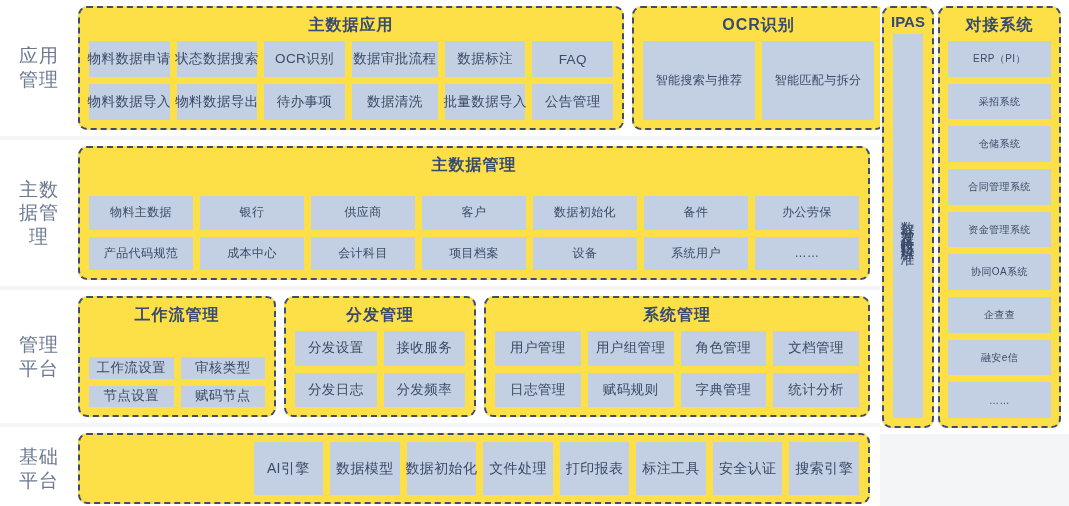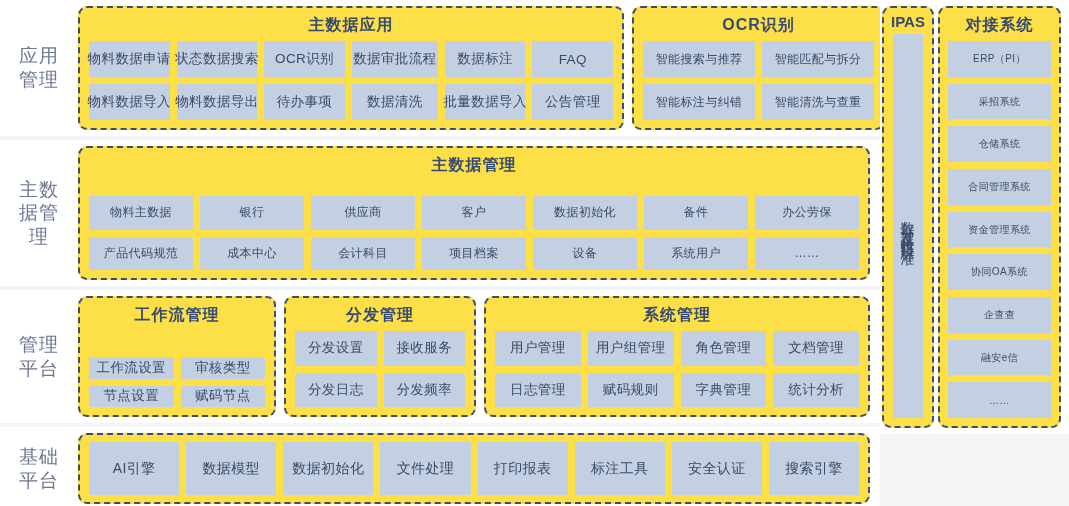--- a/index.html
+++ b/index.html
@@ -109,21 +109,21 @@
   .grp-mdm { flex: 1 1 auto; gap: 15px; }
   .grp-mdm .cell { font-size: 12px; }
 
   
   .grp-wf   { flex: 0 0 198px; gap: 26px; }
   .grp-dist { flex: 0 0 192px; }
   .grp-sys  { flex: 1 1 auto; }
 
   
   .grp-base { flex: 1 1 auto; padding-top: 7px; padding-bottom: 7px; }
-  .grp-base .group-grid { justify-content: center; }
+  .grp-base .group-grid { justify-content: center; align-items: flex-end; }
   .grp-base .cell { font-size: 14px; }
 
   
   .right-col {
     width: 189px; height: 434px;
     display: flex; flex-direction: row;
     gap: 4px;
     background: #ffffff;
     padding: 6px 8px 6px 2px;
   }
@@ -205,24 +205,20 @@
             </div>
           </div>
         </div>
 
         <div class="group grp-ai">
           <div class="group-title">OCR识别</div>
           <div class="group-grid">
             <div class="grid-row">
               <div class="cell">智能搜索与推荐</div>
               <div class="cell">智能匹配与拆分</div>
-            </div>
-            <div class="grid-row">
-              <div class="cell">智能标注与纠错</div>
-              <div class="cell">智能清洗与查重</div>
             </div>
           </div>
         </div>
 
       </div>
     </div>
 
     <div class="band mdm">
       <div class="row-label">
         <div>

